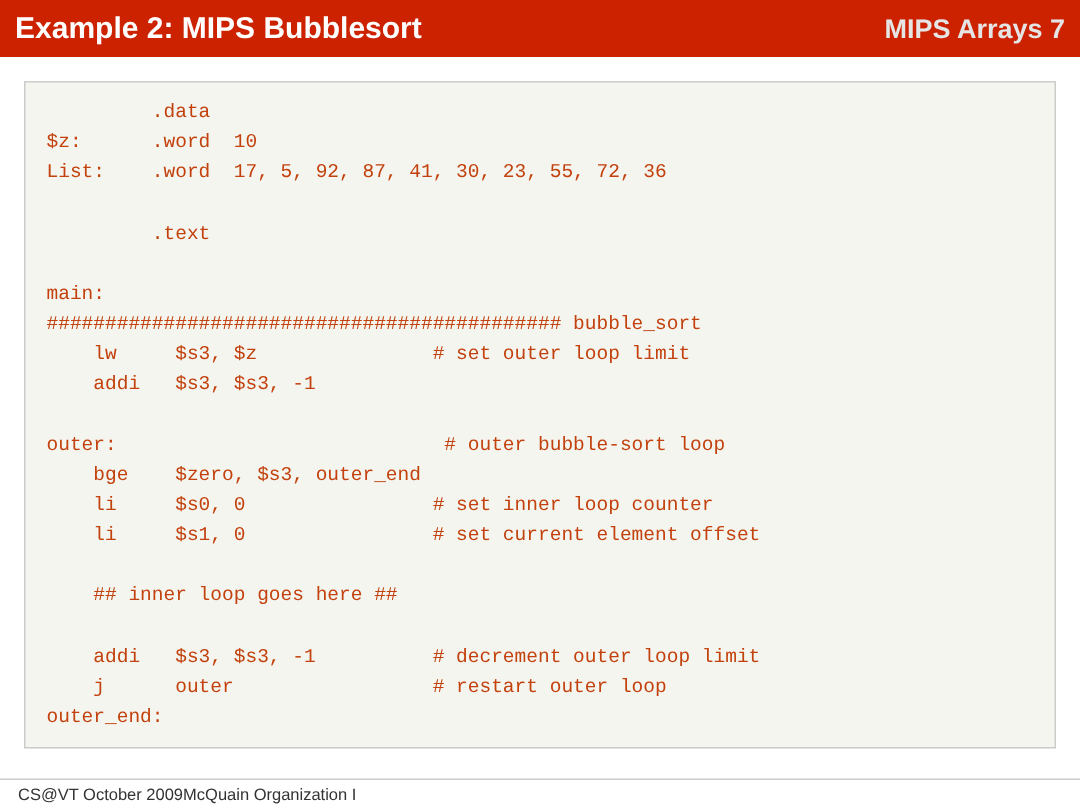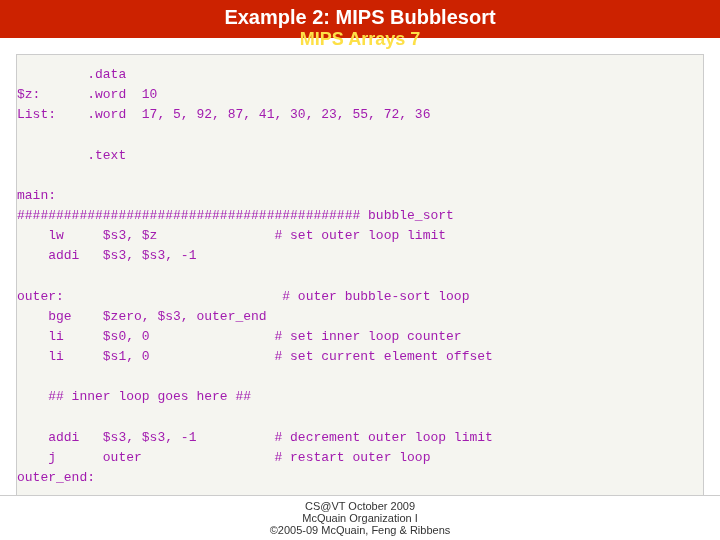--- a/index.html
+++ b/index.html
@@ -1,15 +1,15 @@
 <!DOCTYPE html>
 <html><head>
   <meta charset="utf-8">
   <style>
-    * { margin: 0; padding: 0; box-sizing: border-box; flex-direction: column; }
+    * { margin: 0; padding: 0; box-sizing: border-box; }
 
     body {
       width: 720px;
       height: 540px;
       background: #ffffff;
       font-family: Arial, sans-serif;
       overflow: hidden;
     }
 
     .header {
@@ -21,39 +21,39 @@
     }
 
     .header-title {
       color: #ffffff;
       font-size: 20px;
       font-weight: bold;
       flex: 1;
     }
 
     .header-subtitle {
-      color: #fde047;
+      color: #e5e5e5;
       font-size: 18px;
       font-weight: bold;
     }
 
     .main-content {
       padding: 10px 16px;
       background: #ffffff;
     }
 
     .code-box {
       background: #f5f5f0;
       border: 1px solid #cccccc;
-      padding: 10px 0;
+      padding: 10px 14px;
       margin-top: 6px;
       font-family: 'Courier New', Courier, monospace;
       font-size: 13px;
       line-height: 1.55;
-      color: #a21caf;
+      color: #c2410c;
       white-space: pre;
     }
 
     .footer {
       position: absolute;
       bottom: 0;
       left: 0;
       width: 720px;
       display: flex;
       align-items: center;
@@ -92,14 +92,13 @@
     ## inner loop goes here ##
 
     addi   $s3, $s3, -1          # decrement outer loop limit
     j      outer                 # restart outer loop
 outer_end:</div>
 </div>
 
 <div class="footer">
   <span>CS@VT  October 2009</span>
   <span>McQuain Organization I</span>
-  <span>©2005-09  McQuain, Feng &amp; Ribbens</span>
 </div>
 
 </body></html>

